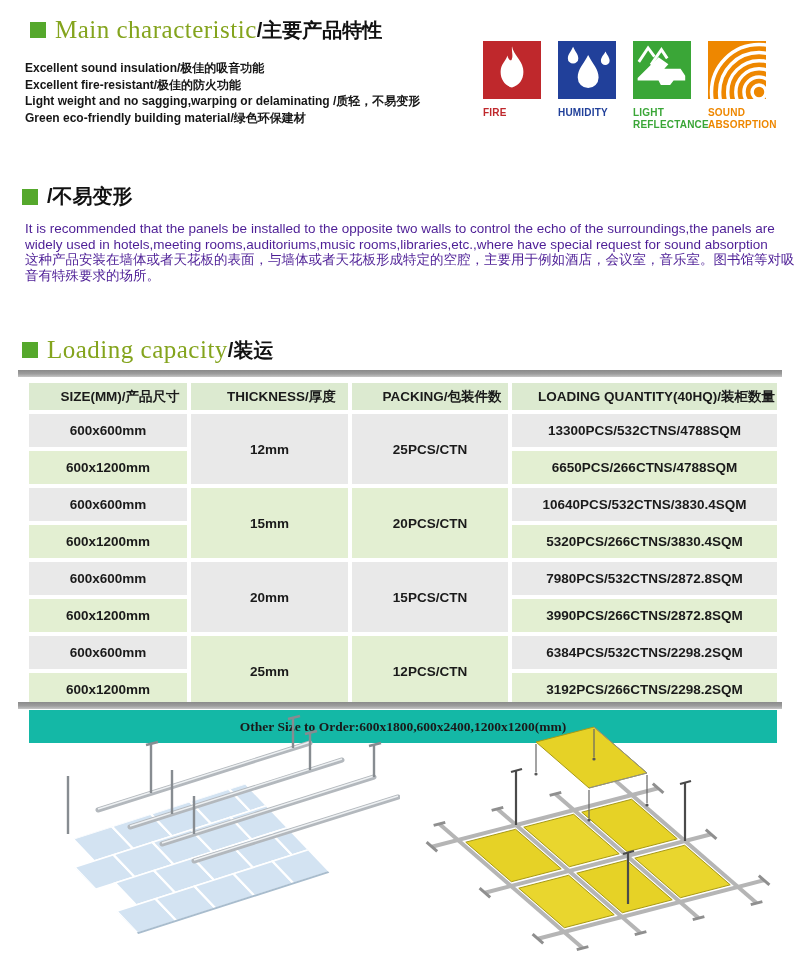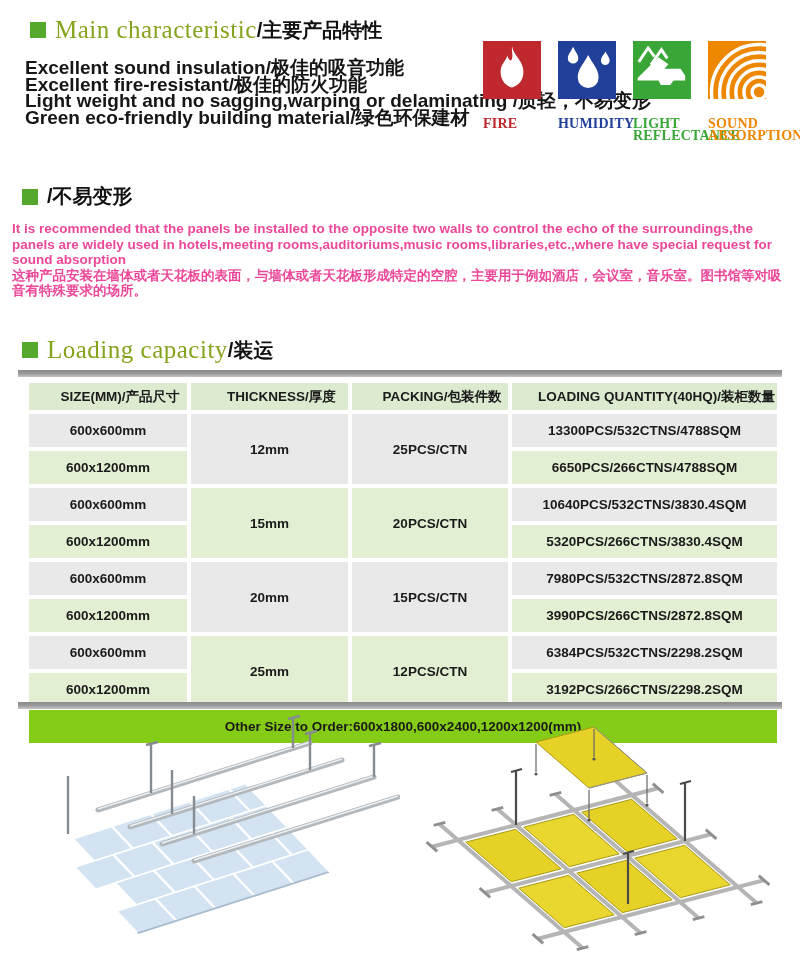--- a/index.html
+++ b/index.html
@@ -10,52 +10,52 @@
   }
 
   
   .sec-head { position:absolute; display:flex; align-items:center; }
   .sec-bullet { width:16px; height:16px; background:#55a82c; margin-right:9px; flex:0 0 auto; }
   .sec-en { font-family:"Liberation Serif", serif; font-size:25px; color:#84a41d; letter-spacing:0.5px; }
   .sec-zh { font-size:20px; font-weight:bold; color:#111; }
 
   
   #head-main { left:22px; top:16px;padding-left:8px; }
-  .features { position:absolute; left:25px; top:60px; font-size:19px; font-weight:bold; line-height:16.5px; color:#161616; }
+  .features { position:absolute; left:25px; top:60px; font-size:12px; font-weight:bold; line-height:16.5px; color:#161616; }
 
   
   .icon-row { position:absolute; left:483px; top:41px; display:flex; gap:17px; }
   .icon-cell { width:58px; }
   .icon-tile { width:58px; height:58px; display:block; }
-  .icon-label { margin-top:19px; font-size:14px; font-weight:bold; line-height:11.5px; letter-spacing:0.2px;font-family:Liberation Serif, serif; }
+  .icon-label { margin-top:8px; font-size:10px; font-weight:bold; line-height:11.5px; letter-spacing:0.2px; }
   .tile-fire    { background:#bf282c; } .lb-fire  { color:#bf282c; }
   .tile-hum     { background:#21409a; } .lb-hum   { color:#21409a; }
   .tile-light   { background:#3aa637; } .lb-light { color:#3aa637; }
   .tile-sound   { background:#ee8700; } .lb-sound { color:#ee8700; }
 
   
   #head-app { left:22px; top:183px; }
-  .app-text { position:absolute; left:12px; top:221px; width:772px; font-size:13.5px; font-weight:bold; line-height:15.5px; color:#ec4899; }
+  .app-text { position:absolute; left:25px; top:221px; width:772px; font-size:13.5px; font-weight:normal; line-height:15.5px; color:#4c1d95; }
 
   
   #head-load { left:22px; top:336px; }
   .grey-bar { position:absolute; left:18px; width:764px; height:7px;
     background:linear-gradient(180deg,#8a8a8a 0%,#9d9d9d 55%,#c6c6c6 100%); }
   #bar1 { top:370px; }
   #bar2 { top:702px; }
 
   table.cap { position:absolute; left:25px; top:379px; width:756px;
     border-collapse:separate; border-spacing:4px; table-layout:fixed; }
   table.cap th, table.cap td { text-align:center; vertical-align:middle;
     font-size:13.5px; font-weight:bold; color:#1a1a1a; padding:0 2px; }
   table.cap th { height:27px; background:#dcead0;padding-left:26px; }
   table.cap td { height:33px; }
   td.cg { background:#e9e9e9; }
   td.cn { background:#e3efd2; }
-  td.foot { background:#84cc16; text-align:left; padding-left:32px; height:29px; }
+  td.foot { background:#14b8a6; text-align:left; padding-left:32px; height:29px;font-family:Liberation Serif, serif; }
 
   
   .diagram { position:absolute; }
   #diag-left  { left:48px;  top:714px; }
   #diag-right { left:398px; top:712px; }
 </style>
 </head>
 <body>
 
 <div class="sec-head" id="head-main">

